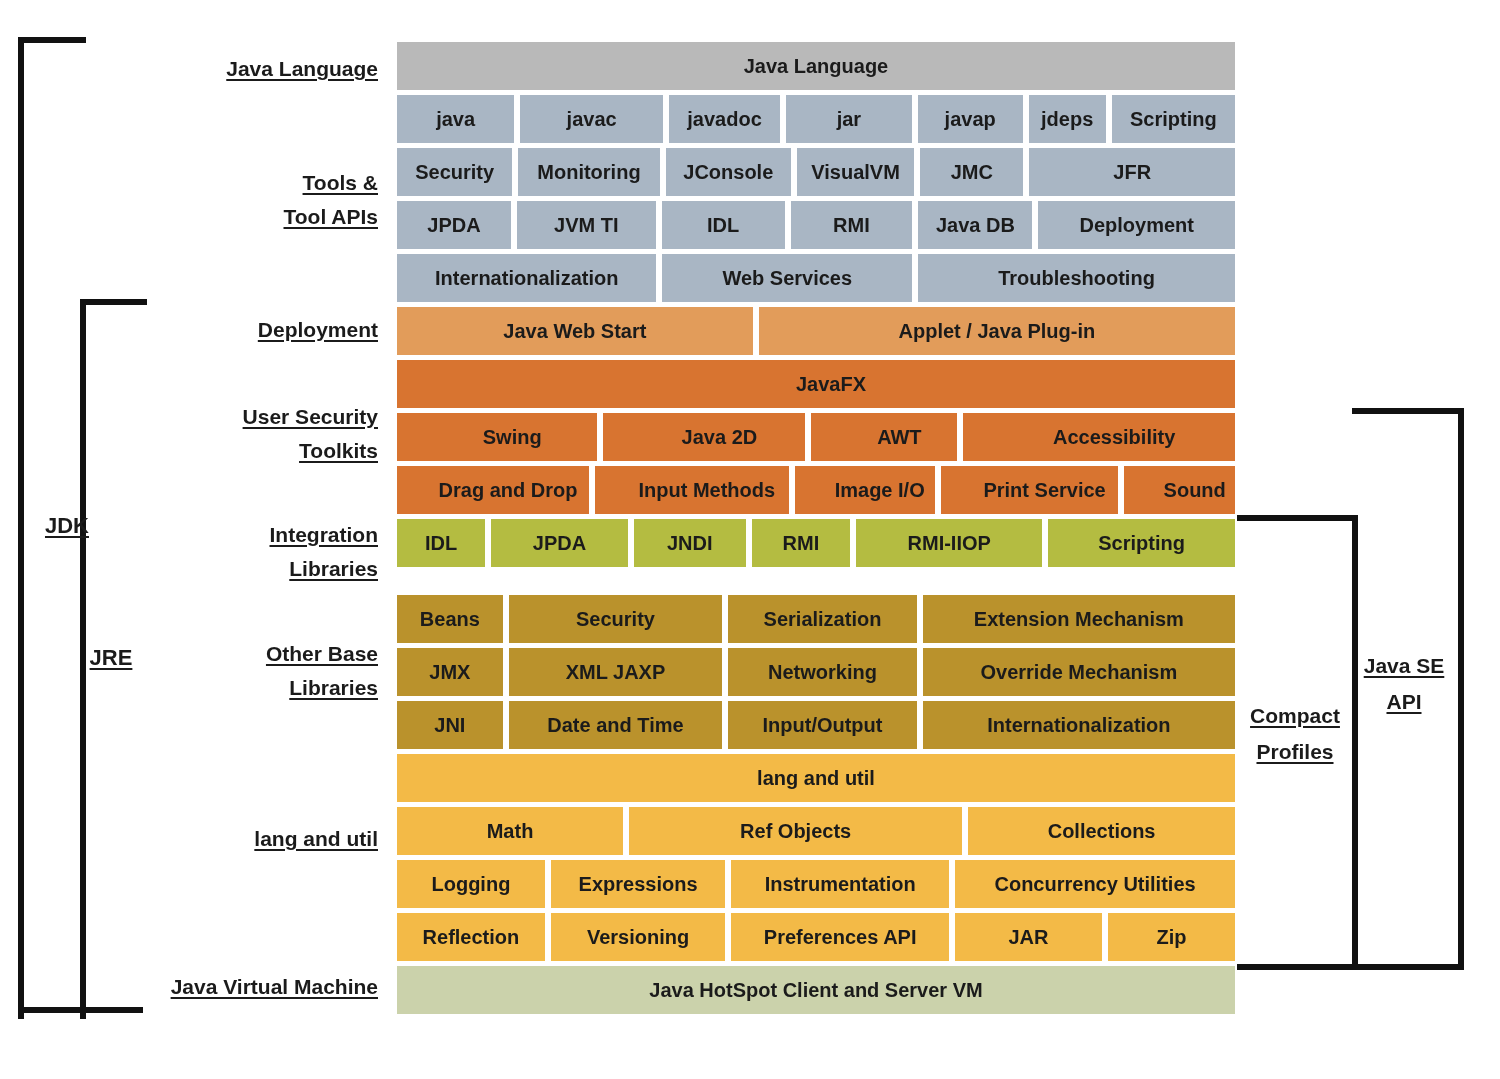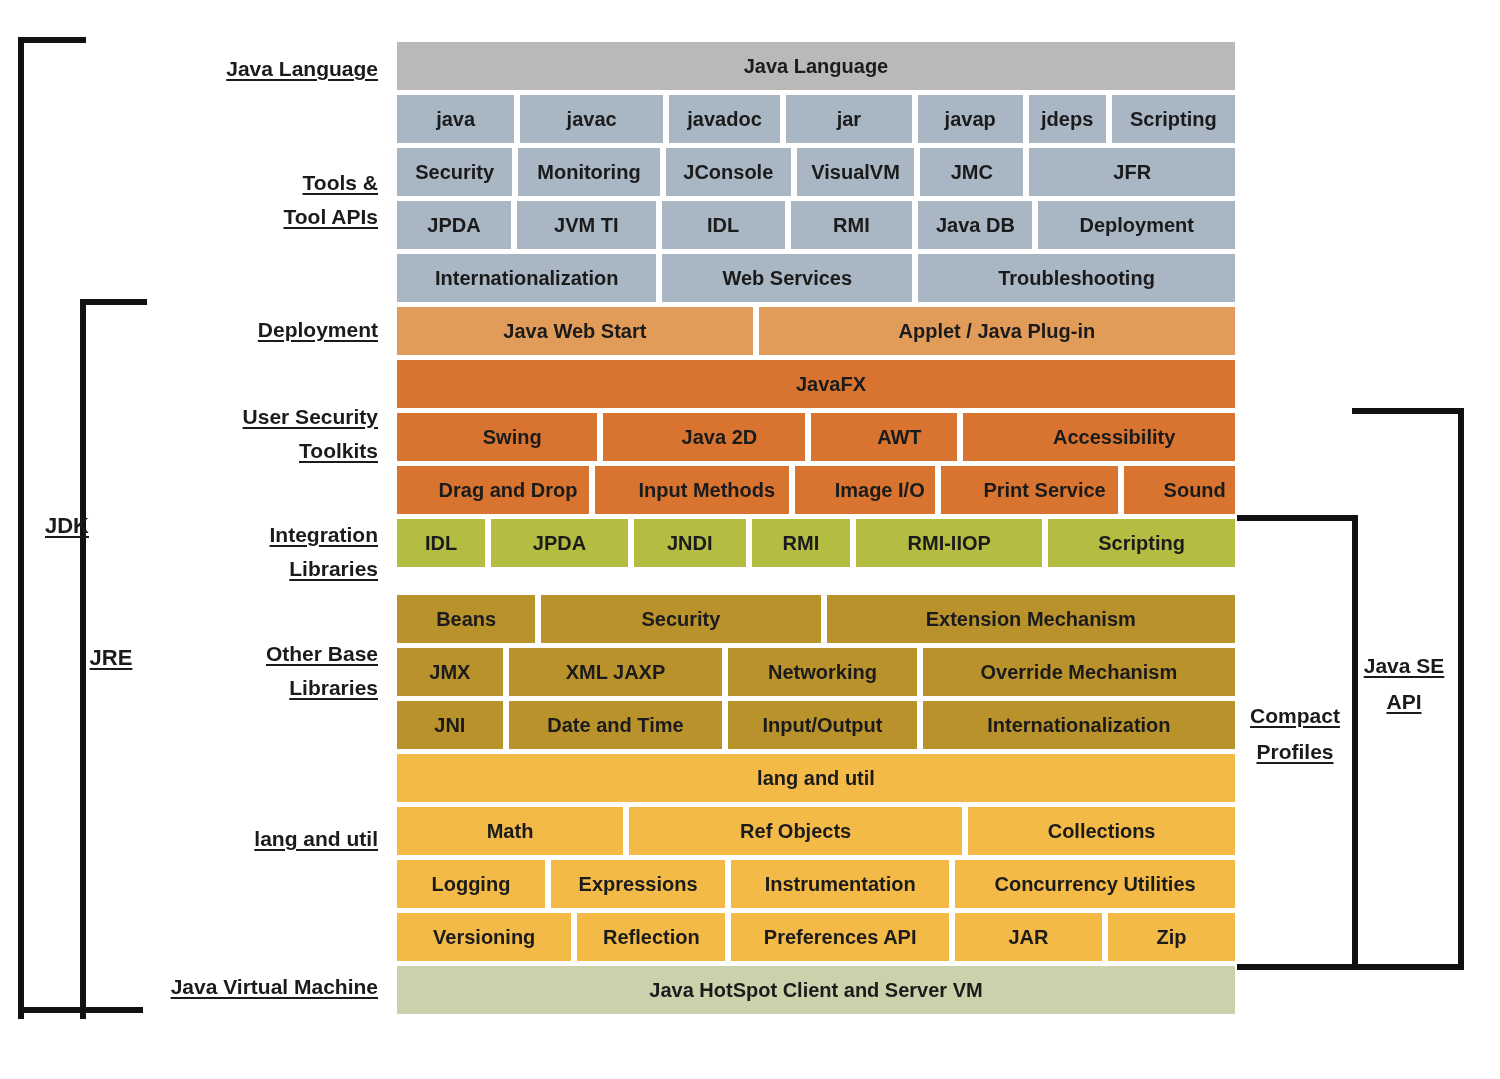--- a/index.html
+++ b/index.html
@@ -159,20 +159,21 @@
     <div class="cell c-olive" style="flex:140">JPDA</div>
     <div class="cell c-olive" style="flex:114">JNDI</div>
     <div class="cell c-olive" style="flex:101">RMI</div>
     <div class="cell c-olive" style="flex:190">RMI-IIOP</div>
     <div class="cell c-olive" style="flex:191">Scripting</div>
   </div>
 
   <div class="row gap-top">
     <div class="cell c-dgold" style="flex:106">Beans</div>
     <div class="cell c-dgold" style="flex:214">Security</div>
+    <div class="cell c-dgold" style="flex:189">Serialization</div>
     <div class="cell c-dgold" style="flex:313">Extension Mechanism</div>
   </div>
 
   <div class="row">
     <div class="cell c-dgold" style="flex:106">JMX</div>
     <div class="cell c-dgold" style="flex:214">XML JAXP</div>
     <div class="cell c-dgold" style="flex:189">Networking</div>
     <div class="cell c-dgold" style="flex:313">Override Mechanism</div>
   </div>
 
@@ -194,22 +195,22 @@
   </div>
 
   <div class="row">
     <div class="cell c-gold" style="flex:150">Logging</div>
     <div class="cell c-gold" style="flex:177">Expressions</div>
     <div class="cell c-gold" style="flex:221">Instrumentation</div>
     <div class="cell c-gold" style="flex:284">Concurrency Utilities</div>
   </div>
 
   <div class="row">
+    <div class="cell c-gold" style="flex:150">Reflection</div>
     <div class="cell c-gold" style="flex:177">Versioning</div>
-    <div class="cell c-gold" style="flex:150">Reflection</div>
     <div class="cell c-gold" style="flex:221">Preferences API</div>
     <div class="cell c-gold" style="flex:149">JAR</div>
     <div class="cell c-gold" style="flex:129">Zip</div>
   </div>
 
   <div class="row">
     <div class="cell c-green">Java HotSpot Client and Server VM</div>
   </div>
 
 </div>

